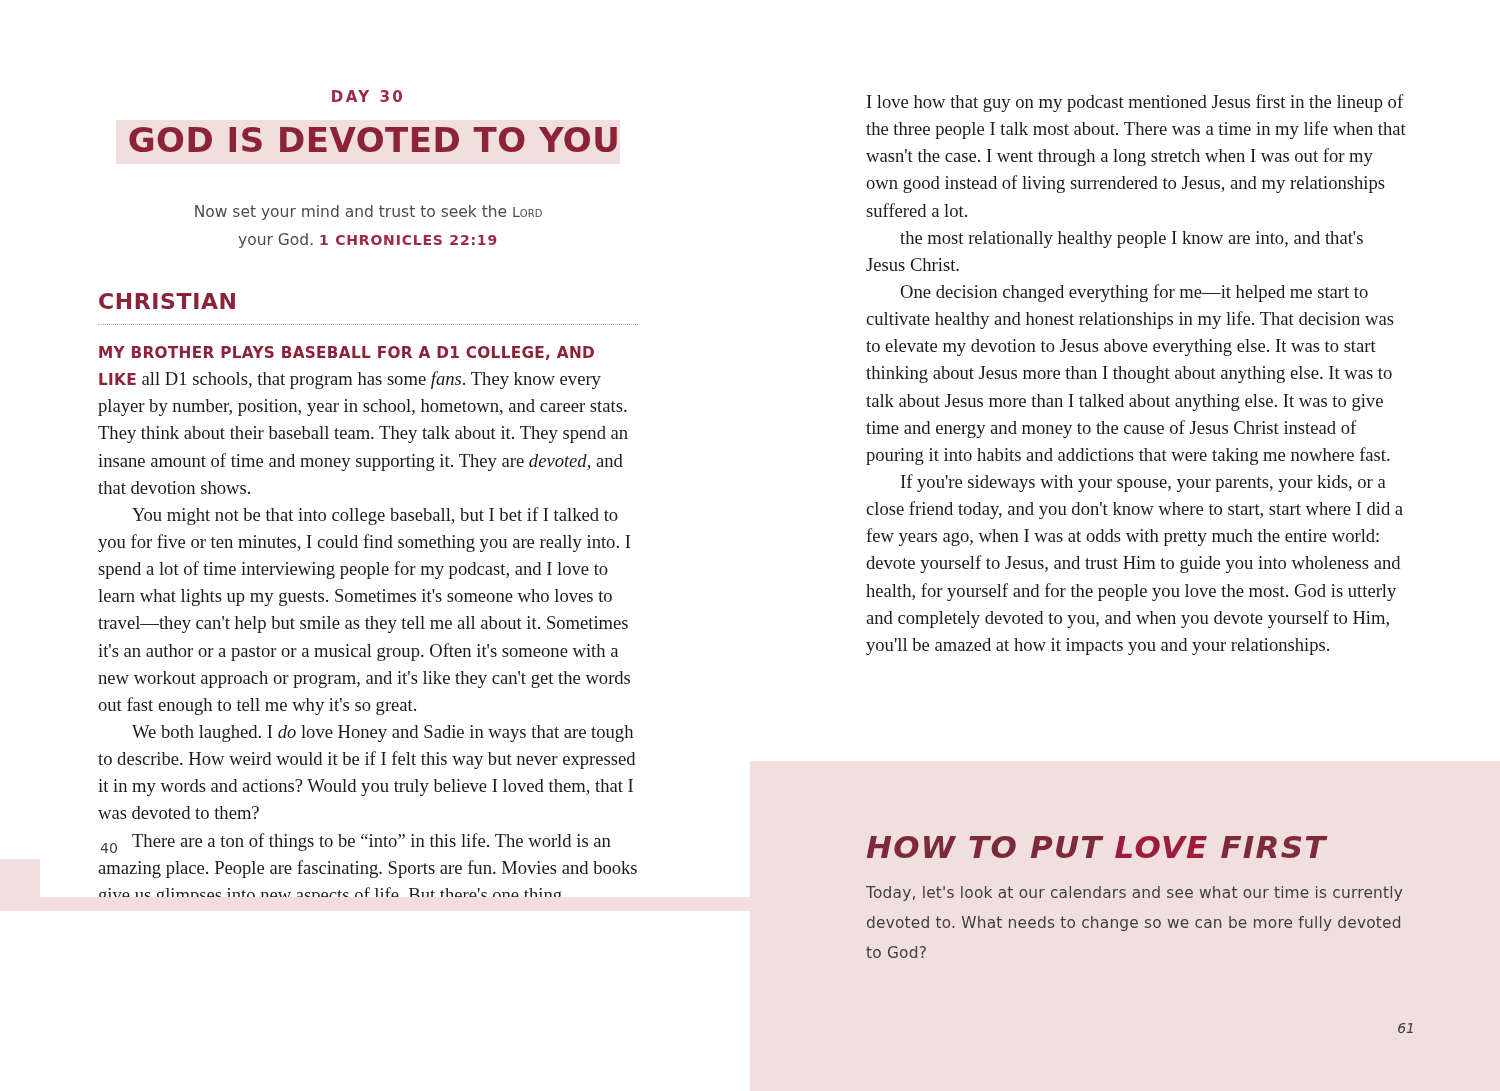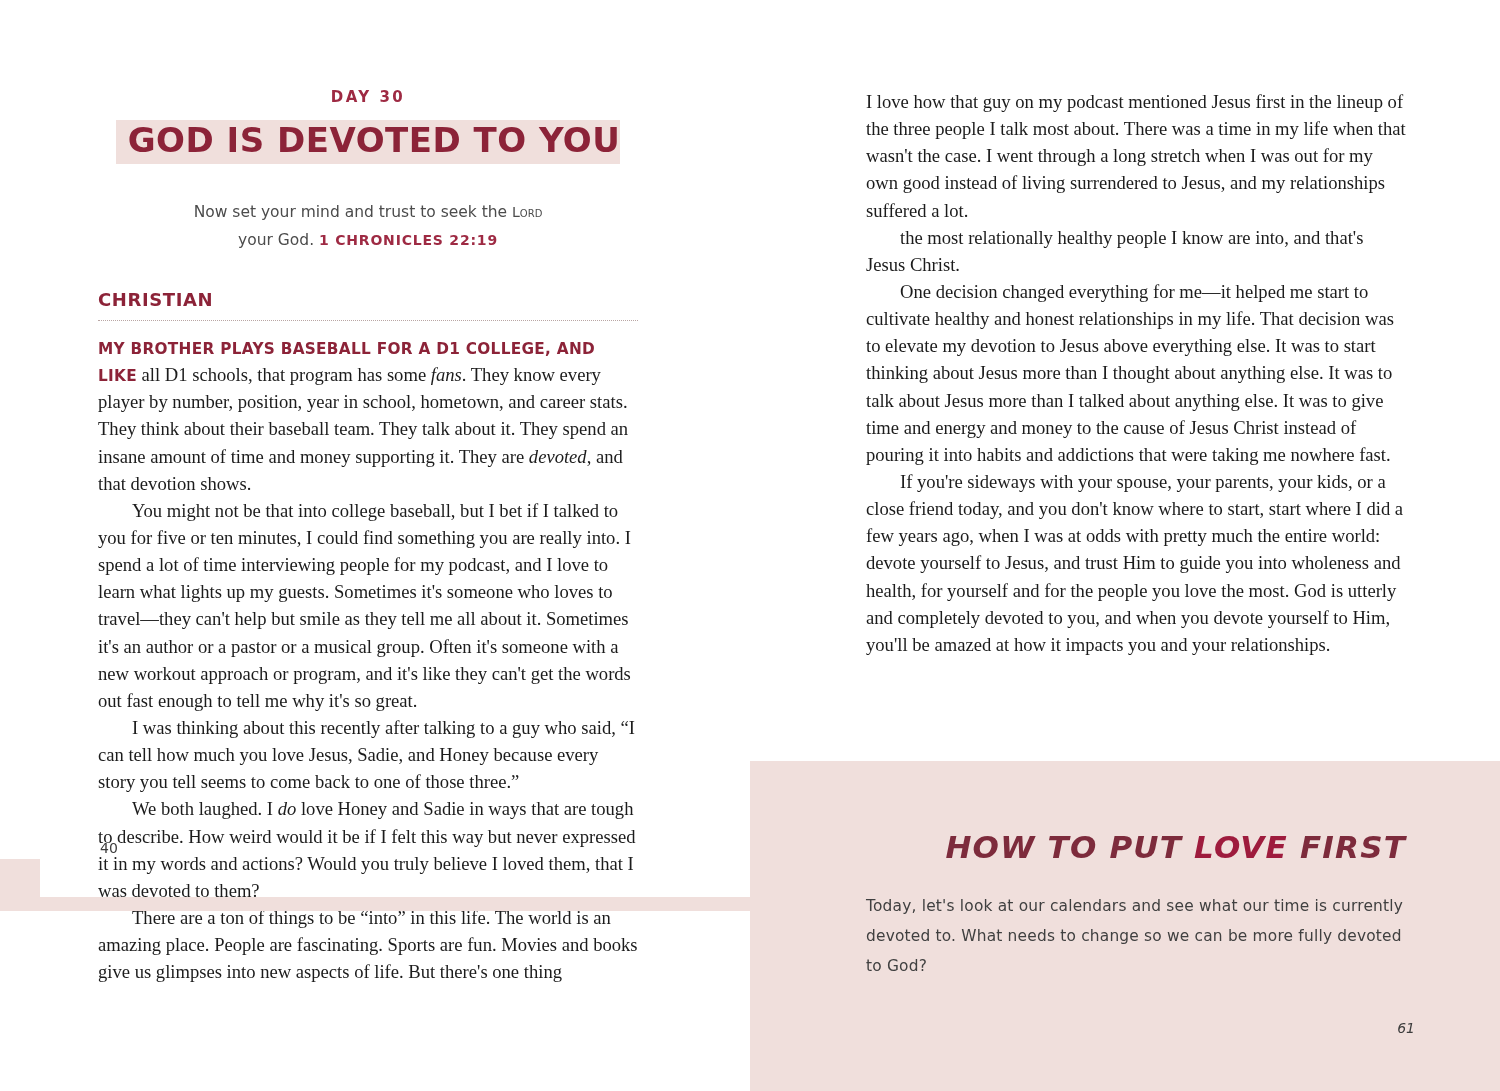--- a/index.html
+++ b/index.html
@@ -105,21 +105,21 @@
     font-family: "DejaVu Sans", sans-serif;
     font-weight: bold;
     font-size: 14px;
     letter-spacing: 0.8px;
     color: #9e2a43;
   }
 
   .byline {
     font-family: "DejaVu Sans", sans-serif;
     font-weight: bold;
-    font-size: 18px;
+    font-size: 22px;
     letter-spacing: 0.6px;
     color: #8c2338;
     position: relative;
     margin-bottom: 22px;
     padding-bottom: 2px;
   }
   .byline::after {
     content: "";
     position: absolute;
     left: 0;
@@ -165,28 +165,28 @@
     height: 330px;
     background: #f0dfdc;
   }
   .callout-inner {
     position: absolute;
     left: 116px;
     top: 68px;
     width: 540px;
   }
   .callout-title {
-    text-align: right;
+    text-align: left;
     font-family: "DejaVu Sans", sans-serif;
     font-weight: bold;
     font-style: italic;
     font-size: 31px;
     letter-spacing: 1.2px;
     color: #7d2b3c;
-    margin-bottom: 26px;
+    margin-bottom: 13px;
   }
   .callout-title .accent {
     color: #9e1b3d;
   }
   .callout-body {
     font-family: "DejaVu Sans", sans-serif;
     font-size: 15.4px;
     line-height: 1.95;
     color: #404040;
     letter-spacing: 0.2px;
@@ -220,21 +220,20 @@
       <div class="verse">
         <span>Now set your mind and trust to seek the </span><span class="smallcaps-lord">Lord</span><br>
         <span>your God. </span><span class="ref">1 CHRONICLES 22:19</span>
       </div>
 
       <div class="byline">CHRISTIAN</div>
 
       <div class="body-col">
         <p><span class="lead-in">MY BROTHER PLAYS BASEBALL FOR A D1 COLLEGE, AND LIKE</span><span> all D1 schools, that program has some </span><em>fans</em><span>. They know every player by number, position, year in school, hometown, and career stats. They think about their baseball team. They talk about it. They spend an insane amount of time and money supporting it. They are </span><em>devoted</em><span>, and that devotion shows.</span></p>
         <p>You might not be that into college baseball, but I bet if I talked to you for five or ten minutes, I could find something you are really into. I spend a lot of time interviewing people for my podcast, and I love to learn what lights up my guests. Sometimes it's someone who loves to travel—they can't help but smile as they tell me all about it. Sometimes it's an author or a pastor or a musical group. Often it's someone with a new workout approach or program, and it's like they can't get the words out fast enough to tell me why it's so great.</p>
-        <p>I was thinking about this recently after talking to a guy who said, “I can tell how much you love Jesus, Sadie, and Honey because every story you tell seems to come back to one of those three.”</p>
         <p><span>We both laughed. I </span><em>do</em><span> love Honey and Sadie in ways that are tough to describe. How weird would it be if I felt this way but never expressed it in my words and actions? Would you truly believe I loved them, that I was devoted to them?</span></p>
         <p>There are a ton of things to be “into” in this life. The world is an amazing place. People are fascinating. Sports are fun. Movies and books give us glimpses into new aspects of life. But there's one thing</p>
       </div>
     </div>
 
     <div class="folio folio-left">40</div>
     <div class="bleed-left"></div>
     <div class="bleed-bottom"></div>
   </div>
 

